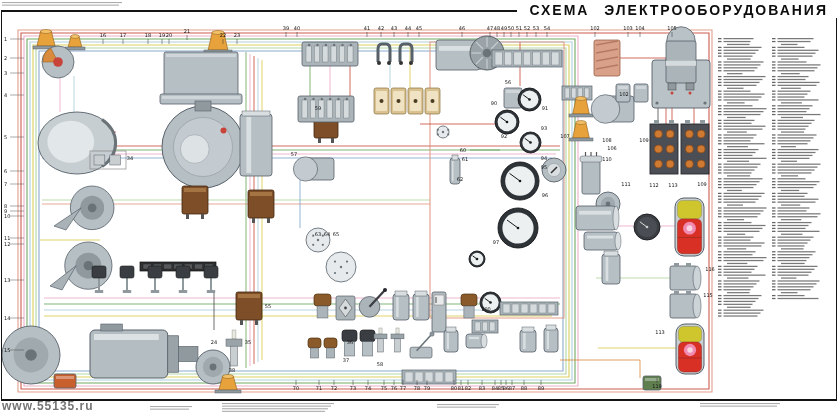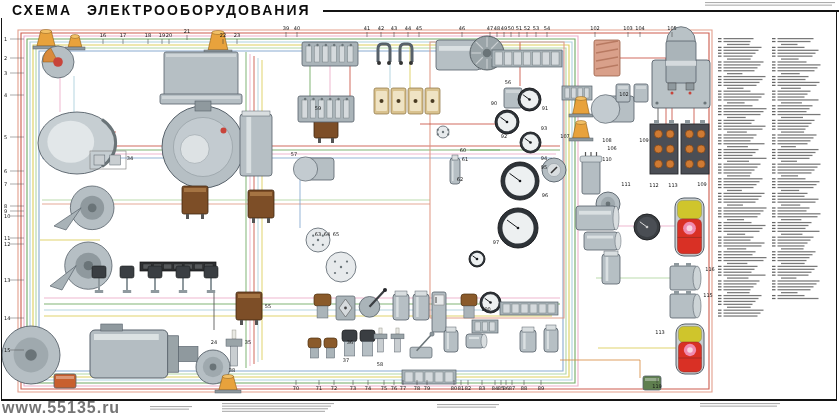--- a/index.html
+++ b/index.html
@@ -1,23 +1,23 @@
 <!DOCTYPE html>
 <html><head>
 <meta charset="utf-8">
 <style>
   html,body{margin:0;padding:0;background:#fff;}
   #page{position:relative;width:840px;height:420px;background:#fff;overflow:hidden;
         font-family:"Liberation Sans","DejaVu Sans",sans-serif;}
   #scene{position:absolute;left:0;top:0;width:840px;height:420px;}
   .border{position:absolute;background:#141414;}
-  #title-wrap{position:absolute;left:0;top:1px;width:840px;text-align:left;z-index:5;}
+  #title-wrap{position:absolute;left:0;top:1px;width:840px;text-align:right;z-index:5;}
   #page-title{display:inline-block;background:#fff;padding:0 12px;font-weight:bold;
               font-size:14px;letter-spacing:2px;word-spacing:9px;color:#0d0d0d;}
-  #watermark{position:absolute;left:2px;top:399px;z-index:9;font-weight:bold;font-size:16px;
+  #watermark{position:absolute;left:2px;top:399px;z-index:9;font-weight:bold;font-size:12px;
              color:#757575;letter-spacing:1px;text-shadow:0 1px 0 rgba(255,255,255,.8);}
   svg text{font-family:"DejaVu Sans",sans-serif;}
 </style>
 </head>
 <body>
 
 <div id="page">
   <div id="scene"><svg width="840" height="420">
         <g>
           <path d="M18,30 H712 V392 H18 Z" fill="none" stroke="#df9480" stroke-width="1.1" opacity="0.9"></path>

